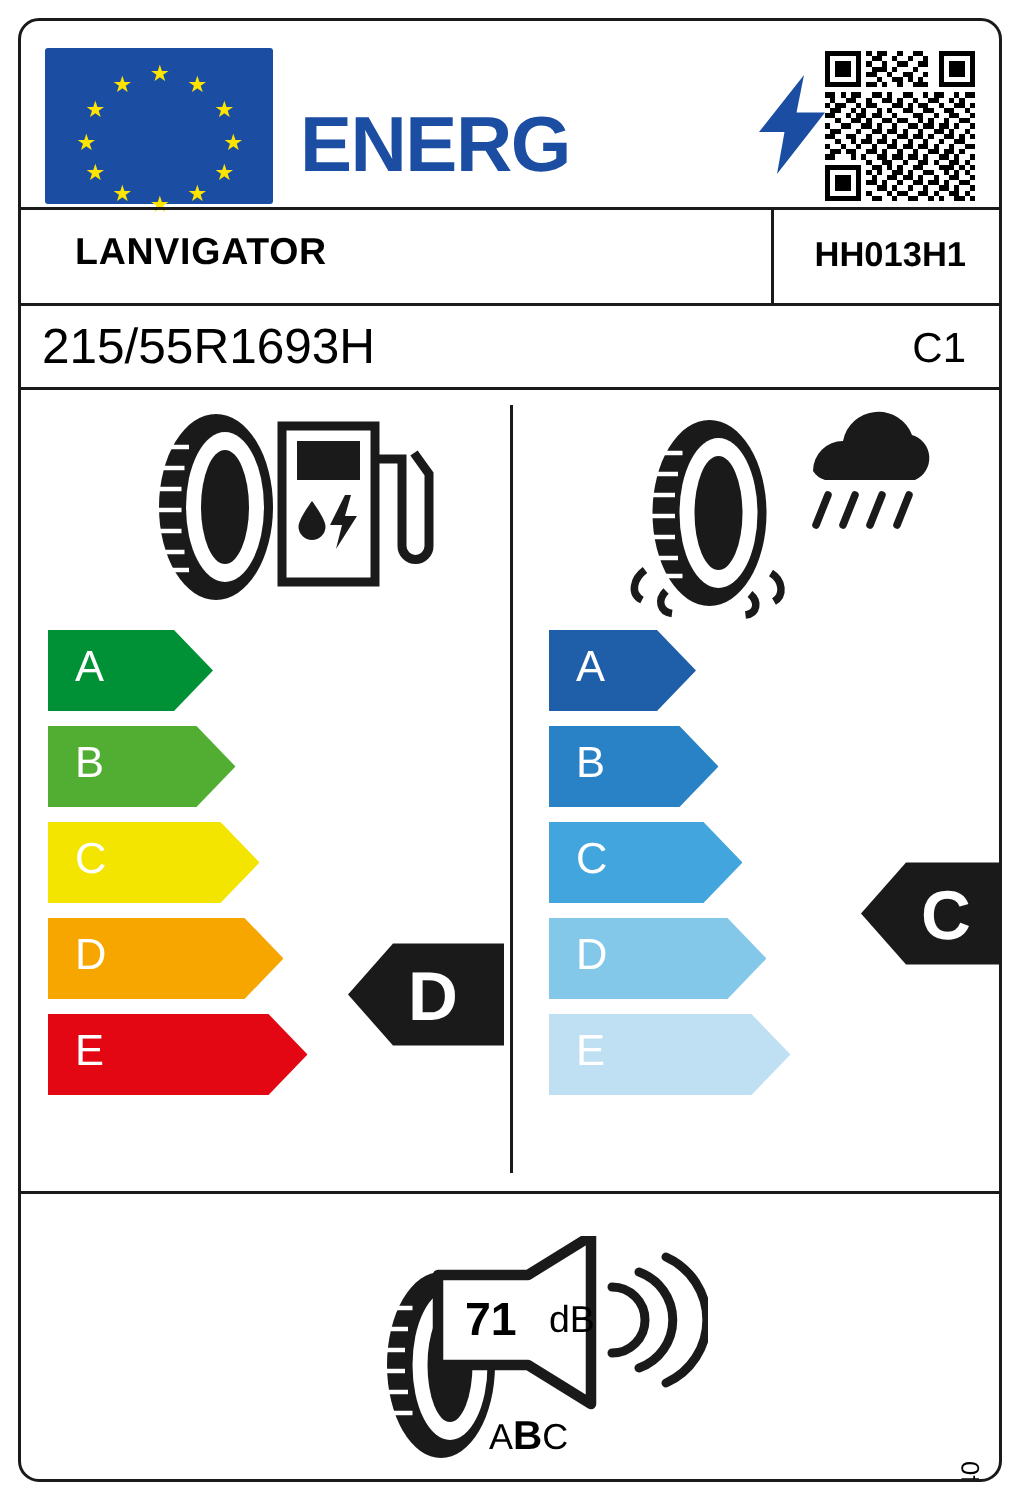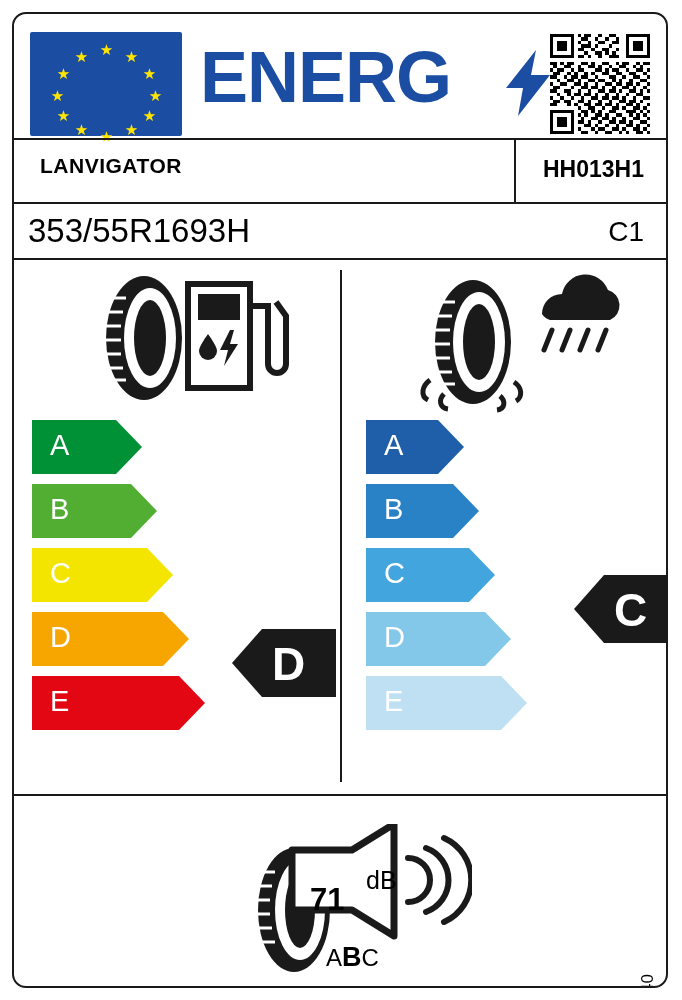--- a/index.html
+++ b/index.html
@@ -49,22 +49,22 @@
     color: #ffe400;
     font-size: 15px;
     line-height: 15px;
     width: 15px;
     height: 15px;
     text-align: center;
   }
   .energy-word {
     position: absolute;
     left: 186px;
-    top: 20px;
-    font-size: 72px;
+    top: 40px;
+    font-size: 52px;
     font-weight: bold;
     letter-spacing: -1px;
     color: #1b4ea2;
     line-height: 86px;
     text-align: center;
   }
   .bolt {
     position: absolute;
     left: 492px;
     top: 36px;
@@ -90,23 +90,23 @@
   }
   .brand-row {
     position: absolute;
     left: 0;
     top: 126px;
     width: 100%;
     height: 62px;
   }
   .brand-name {
     position: absolute;
-    left: 26px;
+    left: 36px;
     top: 14px;
-    font-size: 21px;
+    font-size: 25px;
     font-weight: bold;
     letter-spacing: 0.5px;
   }
   .vert-sep {
     position: absolute;
     top: 0;
     width: 2px;
     height: 100%;
     background: #1a1a1a;
   }
@@ -219,21 +219,20 @@
     top: 28px;
     width: 230px;
     height: 160px;
   }
   .db-value {
     position: absolute;
     left: 68px;
     top: 38px;
     font-size: 31px;
     font-weight: bold;
-    margin-top: 20px;
   }
   .db-unit {
     position: absolute;
     left: 124px;
     top: 42px;
     font-size: 25px;
   }
   .noise-classes {
     position: absolute;
     left: 84px;
@@ -513,21 +512,21 @@
 
   <div class="brand-row">
     <div class="brand-name">LANVIGATOR</div>
     <div class="vert-sep" style="left:500px;"></div>
     <div class="type-code">HH013H1</div>
   </div>
 
   <div class="divider" style="top:188px;"></div>
 
   <div class="size-row">
-    <div class="tyre-size">353/55R1693H</div>
+    <div class="tyre-size">215/55R1693H</div>
     <div class="tyre-class">C1</div>
   </div>
 
   <div class="divider" style="top:244px;"></div>
 
   <div class="main">
     <div class="mid-line"></div>
 
     <svg class="picto picto-fuel" viewBox="0 0 200 140">
       <g>

